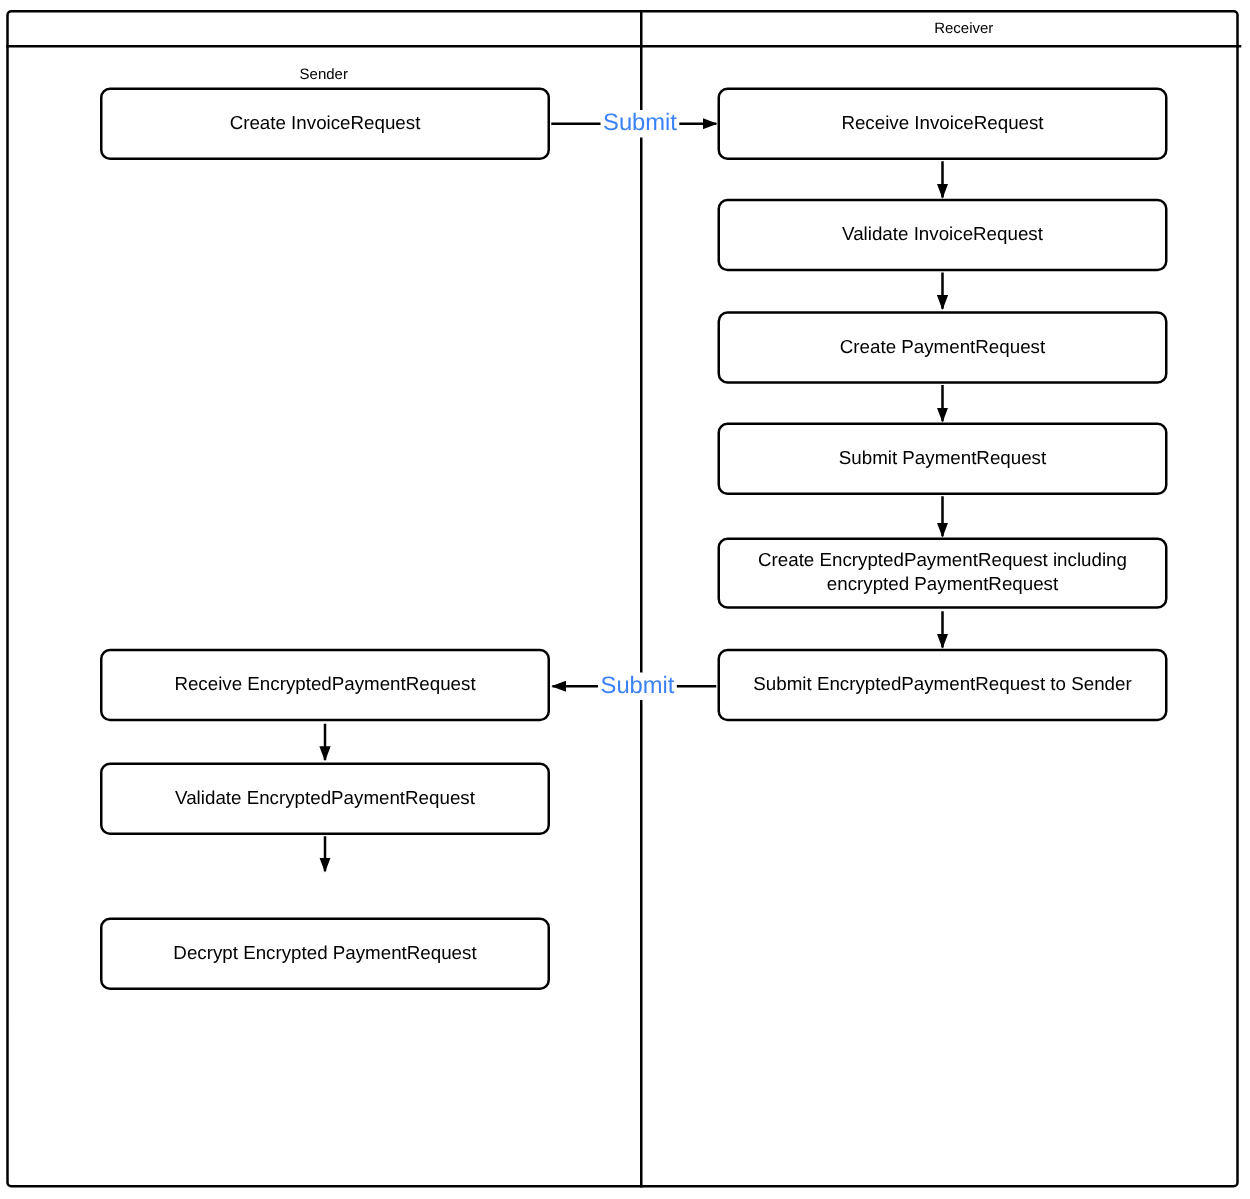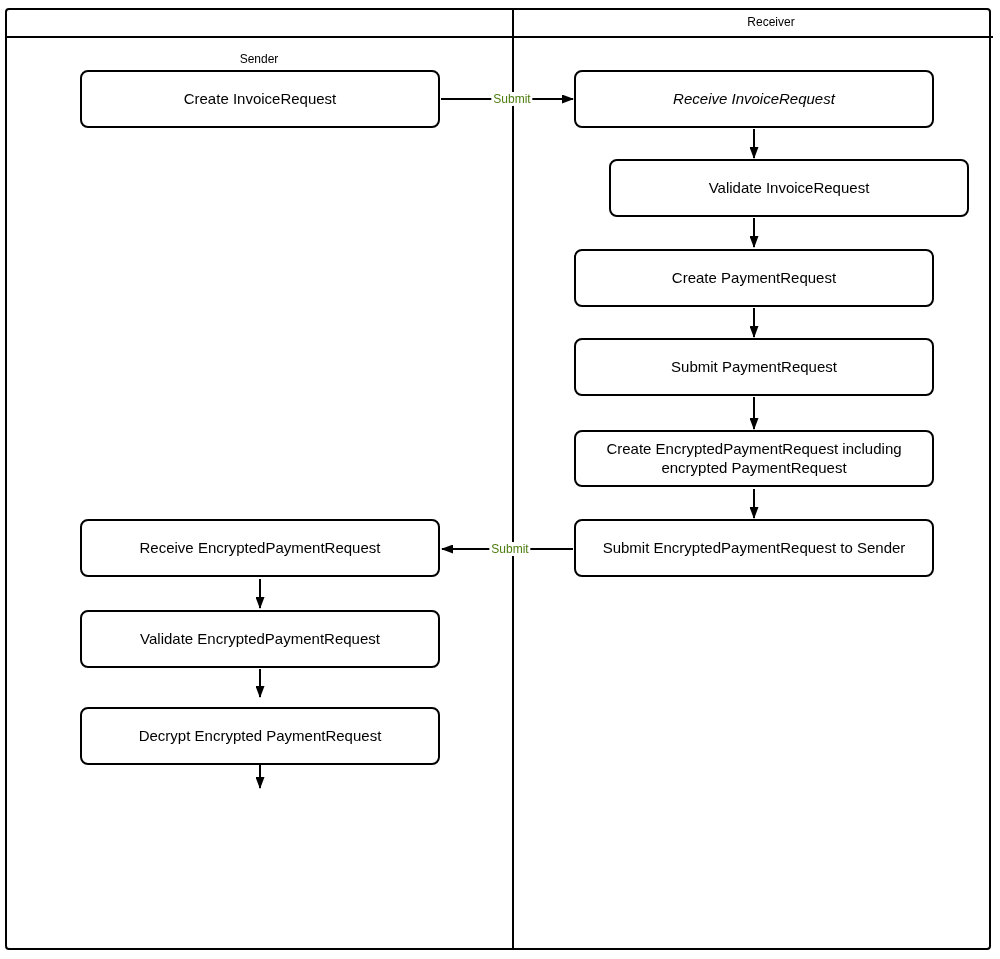--- a/index.html
+++ b/index.html
@@ -79,22 +79,22 @@
     color: #000000;
     padding: 2px 10px;
     line-height: 1.25;
   }
 
   .edge-label {
     position: absolute;
     transform: translate(-50%, -50%);
     background: #ffffff;
     padding: 0 2px;
-    font-size: 12px;
-    color: #4d7c0f;
+    font-size: 19px;
+    color: #3b82f6;
     white-space: nowrap;
     z-index: 5;
   }
 </style>
 </head>
 <body>
 
 <div class="canvas">
 
   <div class="frame"></div>
@@ -128,28 +128,28 @@
 
   <div class="node" style="left:80px; top:70px;">
     <span>Create InvoiceRequest</span>
   </div>
   <div class="node" style="left:80px; top:519px;">
     <span>Receive EncryptedPaymentRequest</span>
   </div>
   <div class="node" style="left:80px; top:610px;">
     <span>Validate EncryptedPaymentRequest</span>
   </div>
-  <div class="node" style="left:80px; top:707px;">
+  <div class="node" style="left:80px; top:734px;">
     <span>Decrypt Encrypted PaymentRequest</span>
   </div>
 
-  <div class="node" style="left:574px; top:70px;font-style:italic;">
+  <div class="node" style="left:574px; top:70px;">
     <span>Receive InvoiceRequest</span>
   </div>
-  <div class="node" style="left:574px; top:159px;margin-left:35px;">
+  <div class="node" style="left:574px; top:159px;">
     <span>Validate InvoiceRequest</span>
   </div>
   <div class="node" style="left:574px; top:249px;">
     <span>Create PaymentRequest</span>
   </div>
   <div class="node" style="left:574px; top:338px;">
     <span>Submit PaymentRequest</span>
   </div>
   <div class="node" style="left:574px; top:430px; height:57px;">
     <span>Create EncryptedPaymentRequest including encrypted PaymentRequest</span>

